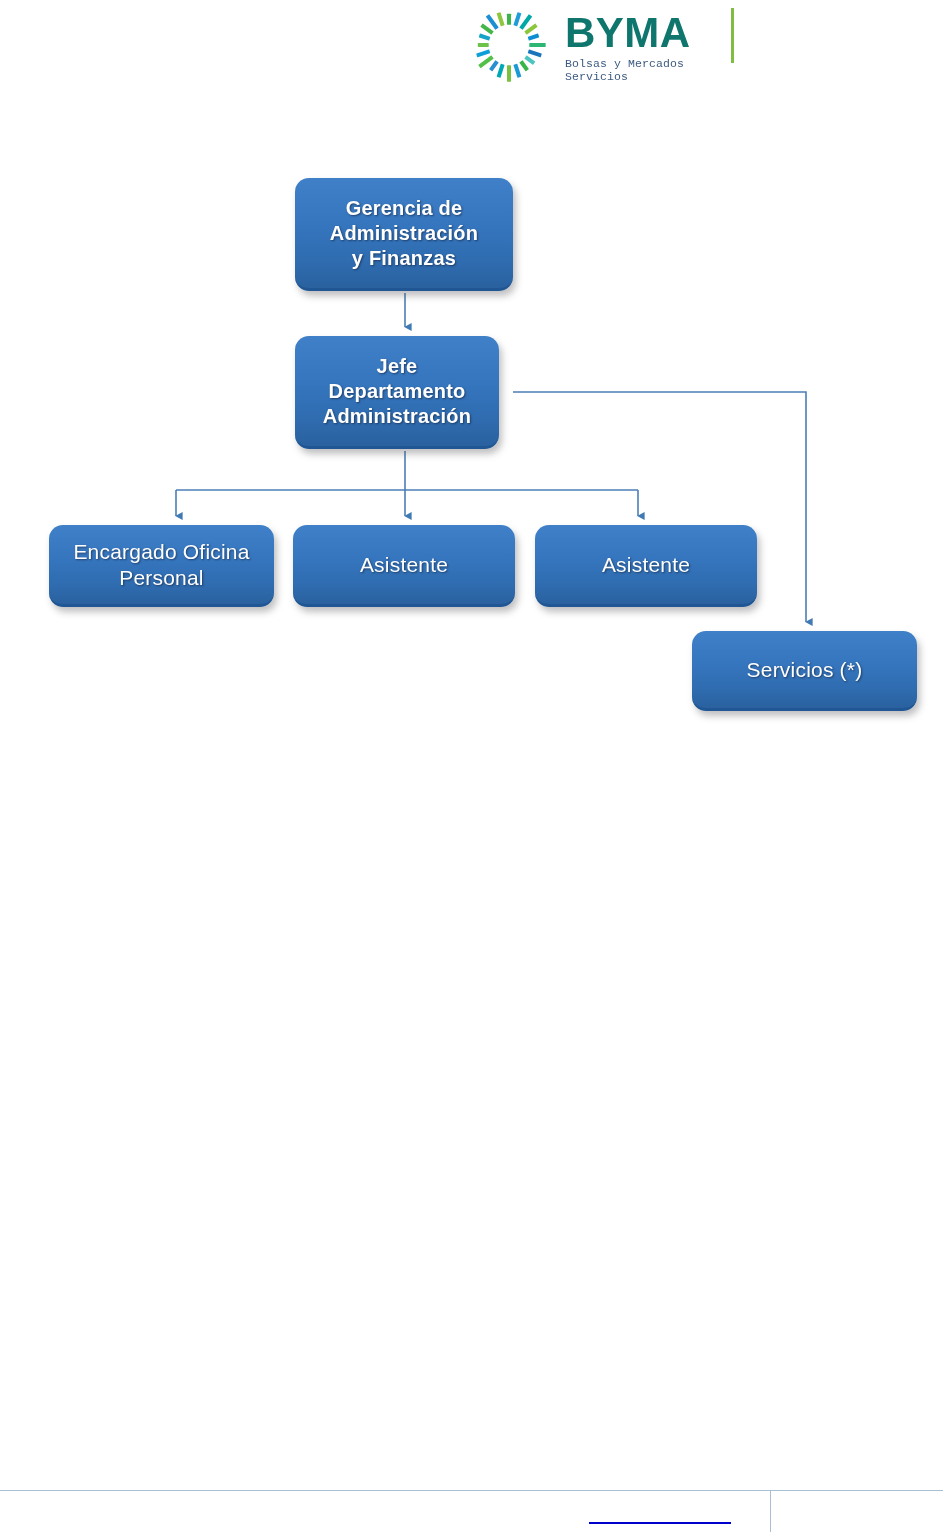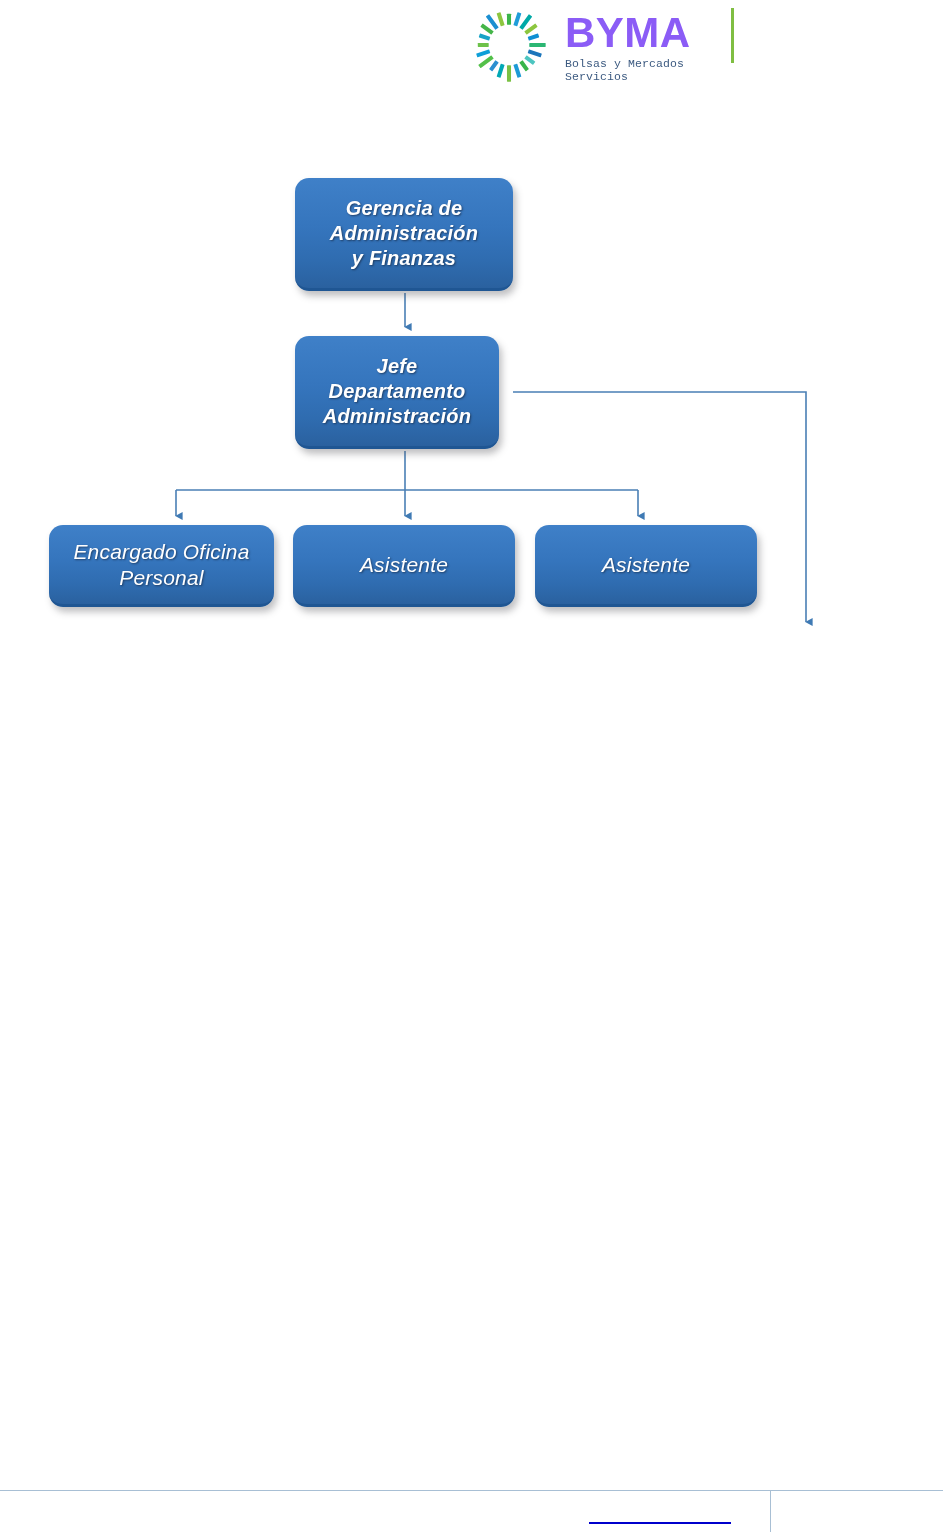--- a/index.html
+++ b/index.html
@@ -36,21 +36,21 @@
     left: 95px;
     top: 8px;
     width: 150px;
     height: 72px;
   }
   .wordmark-text {
     font-family: "Liberation Sans", sans-serif;
     font-weight: bold;
     font-size: 42px;
     letter-spacing: 0.5px;
-    color: #8b5cf6;
+    color: #0f766e;
     line-height: 42px;
     display: block;
   }
   .wordmark-tagline {
     display: block;
     font-family: Liberation Mono, monospace;
     font-size: 11.5px;
     line-height: 13px;
     color: #3c5a80;
     margin-top: 3px;
@@ -87,21 +87,20 @@
     border-radius: 14px;
     background: linear-gradient(180deg, #3f80c8 0%, #3575bd 45%, #2f6cb0 75%, #2a619f 100%);
     border-bottom: 3px solid #1f5693;
     box-shadow: 3px 5px 7px rgba(90, 90, 95, 0.38);
     display: flex;
     align-items: center;
     justify-content: center;
     text-align: center;
     color: #ffffff;
     z-index: 3;
-    font-style: italic;
   }
   .node .node-label {
     display: block;
     width: 100%;
     padding: 0 8px;
     box-sizing: border-box;
     text-shadow: 1px 1px 2px rgba(25, 45, 75, 0.75);
   }
   .node.bold .node-label {
     font-weight: bold;
@@ -225,18 +224,21 @@
   </div>
 
   <div class="node light" id="node-asistente1">
     <span class="node-label">Asistente</span>
   </div>
 
   <div class="node light" id="node-asistente2">
     <span class="node-label">Asistente</span>
   </div>
 
+  <div class="node light" id="node-servicios">
+    <span class="node-label">Servicios (*)</span>
+  </div>
 
 </div>
 
 <div id="footer-rule"></div>
 <div id="footer-vline"></div>
 <div id="footer-underline"></div>
 
 </body></html>

